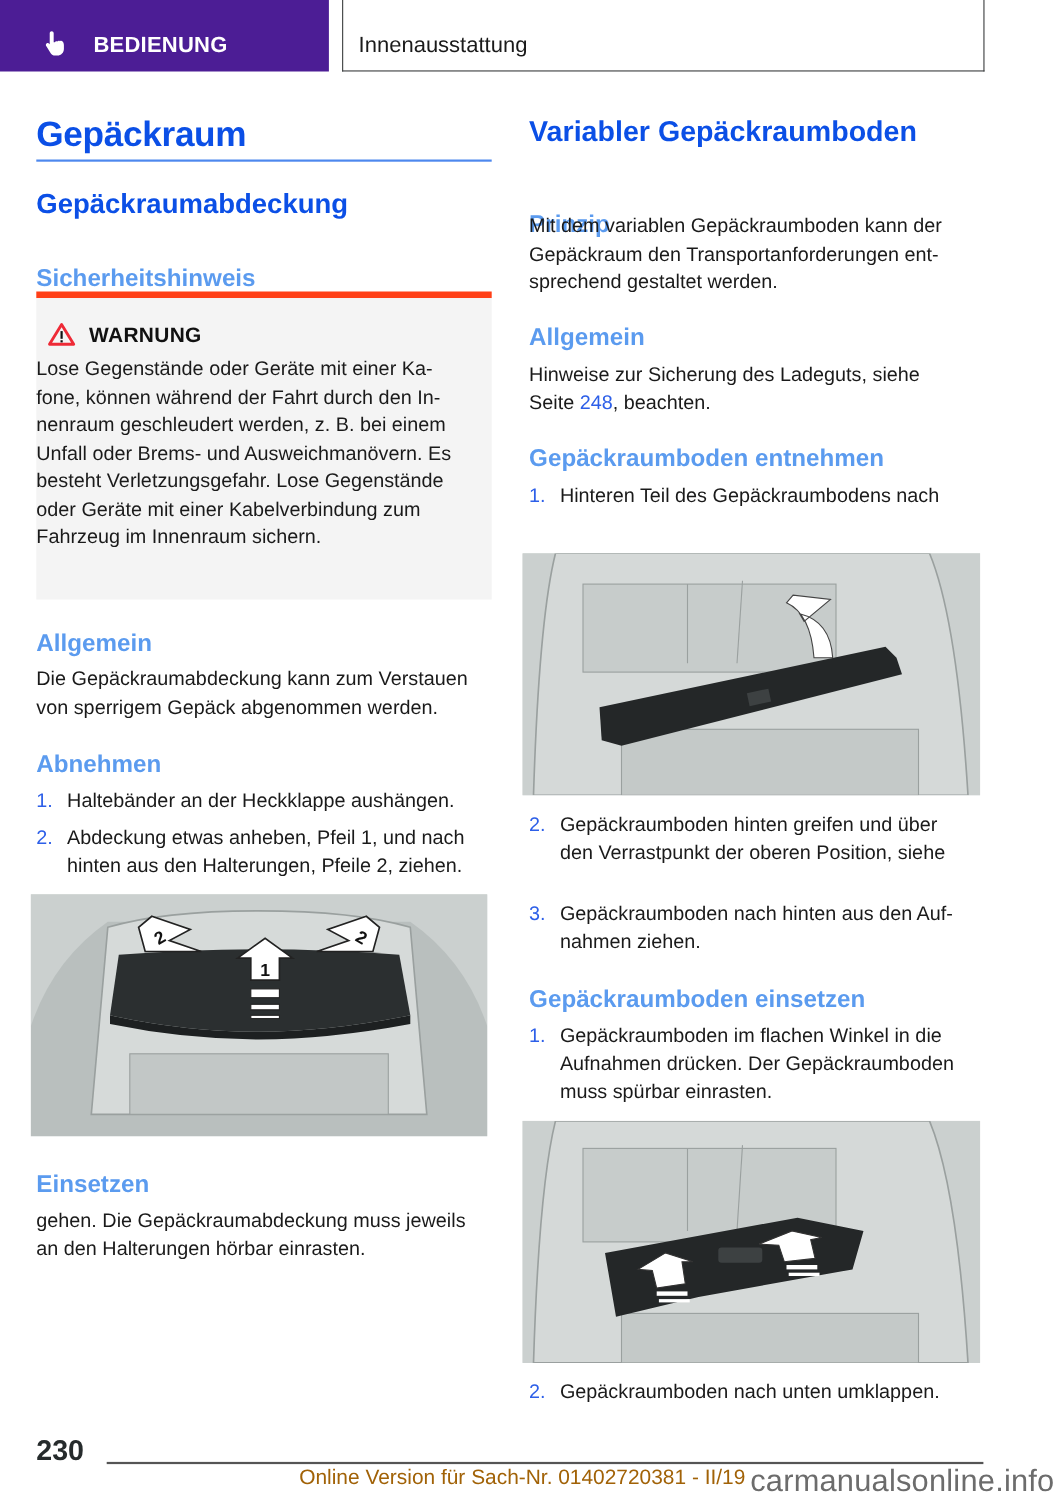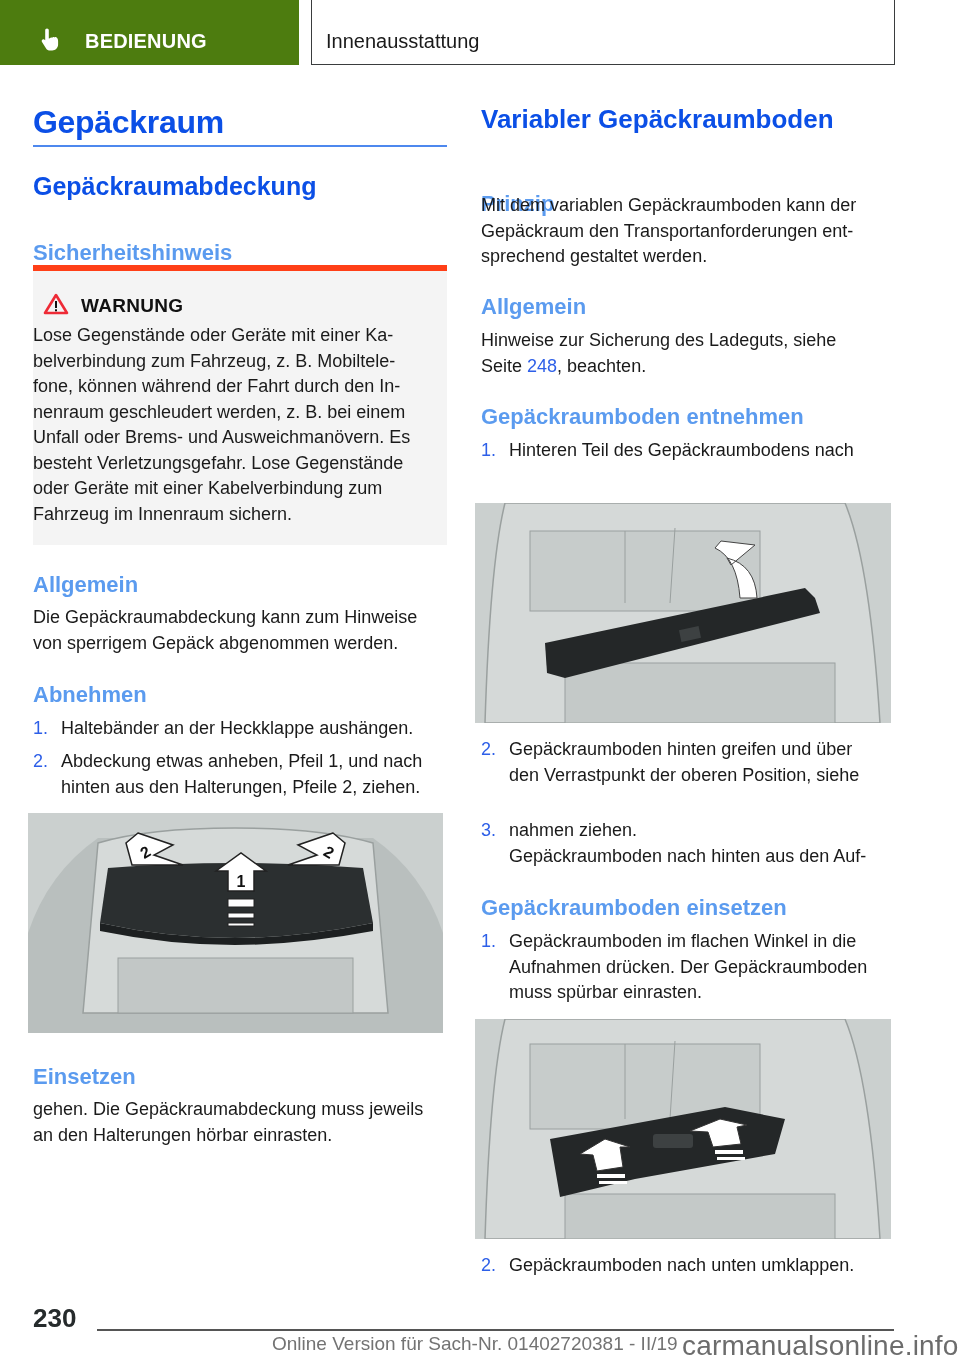--- a/index.html
+++ b/index.html
@@ -1,20 +1,20 @@
 <!DOCTYPE html>
 <html><head>
   <meta charset="utf-8">
   <style>
     * { box-sizing: border-box; margin: 0; padding: 0; }
     html, body { width: 960px; height: 1362px; background: #ffffff; overflow: hidden; }
     body { position: relative; font-family: "Liberation Sans", sans-serif; color: #1a1a1a; }
 
     
-    .hdr-dark { position: absolute; left: 0; top: 0; width: 299px; height: 65px; background: #4d7c0f; }
+    .hdr-dark { position: absolute; left: 0; top: 0; width: 299px; height: 65px; background: #4c1d95; }
     .hdr-hand { position: absolute; left: 40px; top: 27px; width: 24px; height: 26px; }
     .hdr-cat { position: absolute; left: 85px; top: 30px; color: #ffffff; font-weight: bold; font-size: 20px; letter-spacing: 0.2px; }
     .hdr-box { position: absolute; left: 311px; top: -2px; width: 584px; height: 67px; border: 1.5px solid #3a3d3e; border-top: none; background: #fff; }
     .hdr-sub { position: absolute; left: 326px; top: 30px; font-size: 20px; color: #1a1a1a; }
 
     
     .col { position: absolute; top: 0; }
     .col-left { left: 33px; width: 414px; }
     .col-right { left: 481px; width: 410px; }
 
@@ -32,21 +32,21 @@
 
     .list-item { position: absolute; font-size: 18px; line-height: 25.5px; }
     .list-num { position: absolute; left: 0; top: 0; color: #2d5fe8; }
     .list-text { position: absolute; left: 28px; top: 0; color: #1a1a1a; }
 
     .figure { position: absolute; background: #c8cdcc; overflow: hidden; }
 
     
     .pg-num { position: absolute; left: 33px; top: 1303px; font-weight: bold; font-size: 26px; color: #262b2c; }
     .ftr-rule { position: absolute; left: 97px; top: 1329px; width: 797px; height: 2px; background: #555; }
-    .ftr-text { position: absolute; left: 272px; top: 1333px; font-size: 19px; color: #737373; white-space: nowrap; text-align: right; }
+    .ftr-text { position: absolute; left: 272px; top: 1333px; font-size: 19px; color: #a16207; white-space: nowrap; text-align: right; }
     .watermark { position: absolute; left: 682px; top: 1330px; font-size: 28px; color: #6c6c6c; white-space: nowrap; letter-spacing: 0.2px; }
   </style>
 </head>
 <body>
 
 <div class="hdr-dark">
   <svg class="hdr-hand" viewBox="0 0 24 26">
     <path d="M7 1.5c1 0 1.8.8 1.8 1.8v8.2l1-.2c.6-1 1.6-1 2.3-.6.6-.8 1.7-.9 2.4-.3.7-.6 1.8-.5 2.4.3.9.9 1.2 2 1.2 3.6v3.2c0 3.2-2.6 6-5.9 6H10c-1.6 0-3-.8-3.9-2.1L2 14.9c-.6-.9-.3-2 .6-2.5.8-.4 1.7-.2 2.3.5l.3.4V3.3C5.2 2.3 6 1.5 7 1.5z" fill="#ffffff"></path>
   </svg>
   <span class="hdr-cat">BEDIENUNG</span>
@@ -64,33 +64,32 @@
   <div class="warn-bar" style="left:0; top:265px; width:414px;"></div>
   <div class="warn-box" style="left:0; top:271px; width:414px; height:274px;">
     <svg class="warn-icon" style="left:10px; top:22px;" viewBox="0 0 26 22">
       <path d="M13 2 L24 20 L2 20 Z" fill="none" stroke="#ee2a36" stroke-width="2.6" stroke-linejoin="round"></path>
       <rect x="12" y="8" width="2" height="7" fill="#111"></rect>
       <rect x="12" y="16.3" width="2" height="2" fill="#111"></rect>
     </svg>
     <span class="warn-title" style="left:48px; top:24px;">WARNUNG</span>
     <div class="p" style="left:0; top:52px; width:414px;">
       <div>Lose Gegenstände oder Geräte mit einer Ka-</div>
-      <div>belverbindung zum Fahrzeug, z. B. Mobiltele-</div>
       <div>fone, können während der Fahrt durch den In-</div>
       <div>nenraum geschleudert werden, z. B. bei einem</div>
       <div>Unfall oder Brems- und Ausweichmanövern. Es</div>
       <div>besteht Verletzungsgefahr. Lose Gegenstände</div>
       <div>oder Geräte mit einer Kabelverbindung zum</div>
       <div>Fahrzeug im Innenraum sichern.</div>
     </div>
   </div>
 
   <div class="h3" style="left:0; top:572px;">Allgemein</div>
   <div class="p" style="left:0; top:605px; width:420px;">
-    <div>Die Gepäckraumabdeckung kann zum Hinweise</div>
+    <div>Die Gepäckraumabdeckung kann zum Verstauen</div>
     <div>von sperrigem Gepäck abgenommen werden.</div>
   </div>
 
   <div class="h3" style="left:0; top:682px;">Abnehmen</div>
   <div class="list-item" style="left:0; top:716px; width:420px;">
     <span class="list-num">1.</span>
     <span class="list-text">
         <div>Haltebänder an der Heckklappe aushängen.</div>
       </span>
   </div>
@@ -180,22 +179,22 @@
   <div class="list-item" style="left:0; top:737px; width:420px;">
     <span class="list-num">2.</span>
     <span class="list-text">
       <div>Gepäckraumboden hinten greifen und über</div>
       <div>den Verrastpunkt der oberen Position, siehe</div>
     </span>
   </div>
   <div class="list-item" style="left:0; top:818px; width:420px;">
     <span class="list-num">3.</span>
     <span class="list-text">
+      <div>Gepäckraumboden nach hinten aus den Auf-</div>
       <div>nahmen ziehen.</div>
-      <div>Gepäckraumboden nach hinten aus den Auf-</div>
     </span>
   </div>
 
   <div class="h3" style="left:0; top:895px;">Gepäckraumboden einsetzen</div>
   <div class="list-item" style="left:0; top:929px; width:420px;">
     <span class="list-num">1.</span>
     <span class="list-text">
       <div>Gepäckraumboden im flachen Winkel in die</div>
       <div>Aufnahmen drücken. Der Gepäckraumboden</div>
       <div>muss spürbar einrasten.</div>

